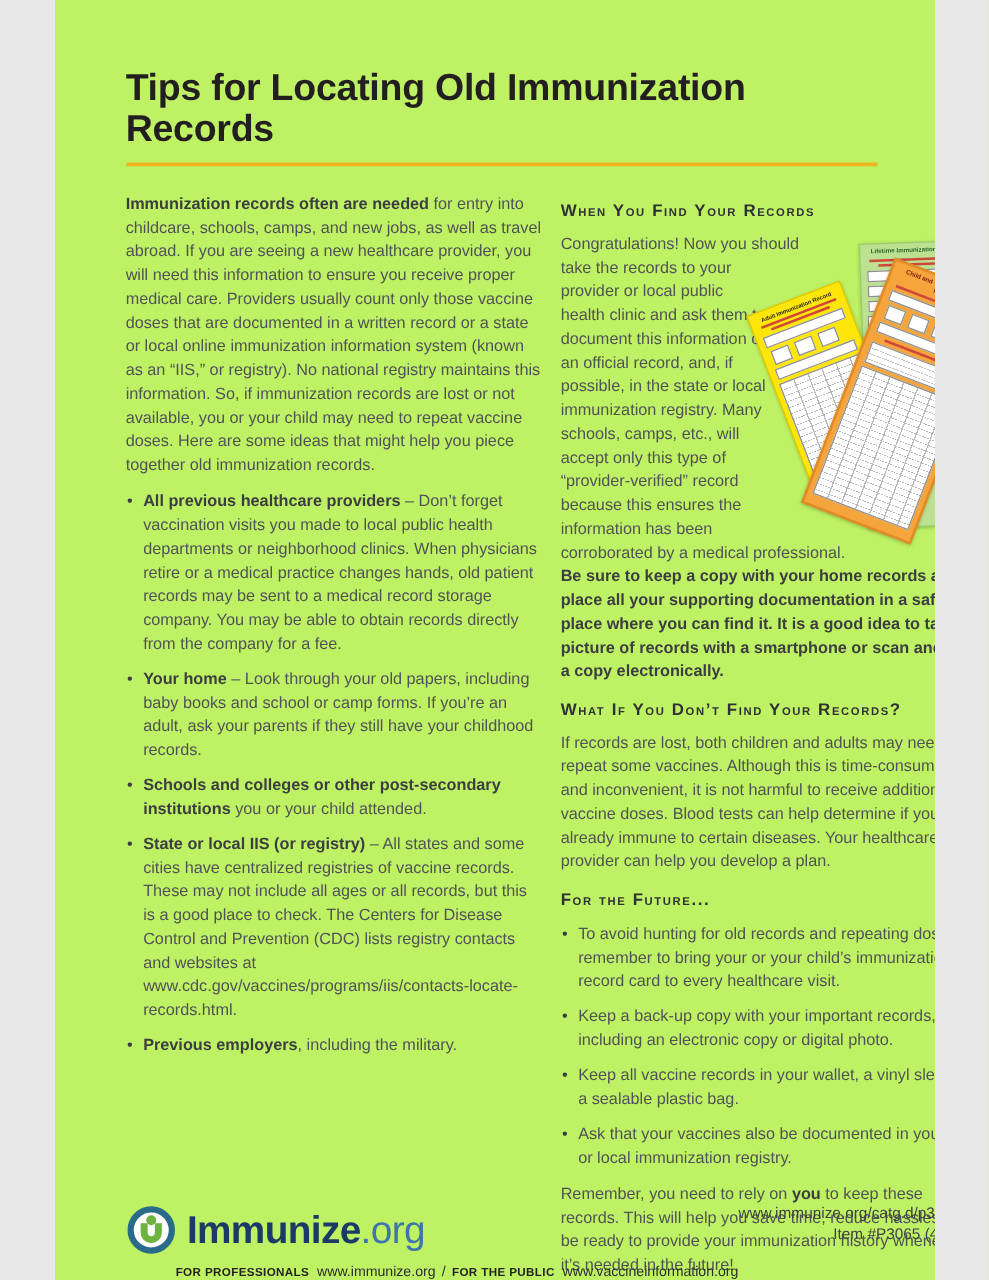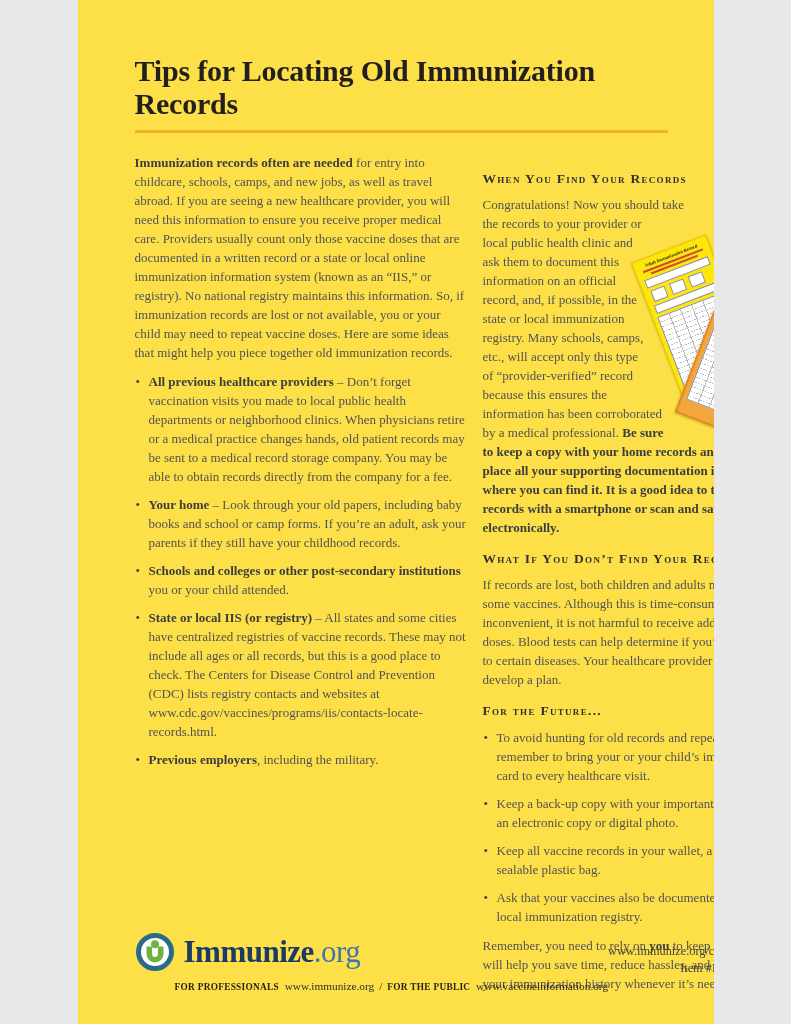--- a/index.html
+++ b/index.html
@@ -1,36 +1,36 @@
 <!DOCTYPE html>
 <html><head>
 <meta charset="utf-8">
 <style>
   html,body{margin:0;padding:0;background:#e8e8e8;}
   .page{
-    width:636px;height:1024px;background:#fde047;position:relative;
+    width:704px;height:1024px;background:#bef264;position:relative;
     margin:0 auto;overflow:hidden;
-    font-family:Liberation Serif, serif;color:#515257;
+    font-family:Liberation Sans, sans-serif;color:#515257;
   }
   .content{padding:46px 46px 0 57px;}
   h1.doc-title{
     font-size:30px;font-weight:700;color:#231f20;margin:8px 0 10px 0;
     letter-spacing:-0.2px;line-height:1.1;
   }
   .gold-rule{height:3px;background:#f0b41e;margin:0 0 20px 0;}
   .columns{display:flex;gap:15px;}
   .col-left{width:333px;flex:0 0 333px;}
   .col-right{width:340px;flex:0 0 340px;position:relative;}
   p{font-size:13px;line-height:19px;margin:0 0 10px 0;}
   strong{color:#3c3d41;}
   .sec-heading{
     font-variant:small-caps;font-weight:700;letter-spacing:1.3px;
     font-size:13.5px;color:#303135;margin:14px 0 8px 0;line-height:1.2;
   }
-  .sec-heading.first{margin-top:18px;}
+  .sec-heading.first{margin-top:8px;}
   ul.doc-list{list-style:none;margin:0 0 10px 0;padding:0;}
   ul.doc-list li{
     position:relative;padding-left:14px;font-size:13px;line-height:19px;
     margin-bottom:9px;
   }
   ul.doc-list li::before{content:"\2022";position:absolute;left:1px;top:0;color:#3c3d41;}
 
   
   .cards-float{
     float:right;width:188px;height:250px;margin-right:-16px;
@@ -62,21 +62,21 @@
       repeating-linear-gradient(to bottom,transparent 0 4.5px,#b9b9b9 4.5px 5px),
       repeating-linear-gradient(to right,transparent 0 11px,#b9b9b9 11px 12px);
   }
   .cg-tbl{height:118px;}
   .cy-tbl{height:78px;}
   .co-tbl{height:108px;}
   .notes{height:16px;margin:3px 5px;background-image:
       repeating-linear-gradient(to bottom,transparent 0 4px,#c4c4c4 4px 4.6px);}
 
   
-  .footer{position:absolute;left:57px;right:44px;bottom:32px;
+  .footer{position:absolute;left:57px;right:44px;bottom:0;
     display:flex;align-items:flex-end;}
   .logo-block{}
   .logo-row{display:flex;align-items:center;gap:9px;}
   .logo-icon svg{display:block;}
   .logo-text{font-size:31px;font-weight:700;color:#1c3a66;letter-spacing:-0.5px;}
   .logo-text .org{color:#3f74ad;font-weight:400;}
   .tagline{margin:8px 0 0 40px;font-size:11.3px;color:#2b2c30;white-space:nowrap;}
   .tagline .lbl{font-weight:700;font-size:9.3px;letter-spacing:.3px;color:#231f20;}
   .tagline .sep{margin:0 5px;}
   .right-foot{display:flex;align-items:flex-start;gap:11px;}

